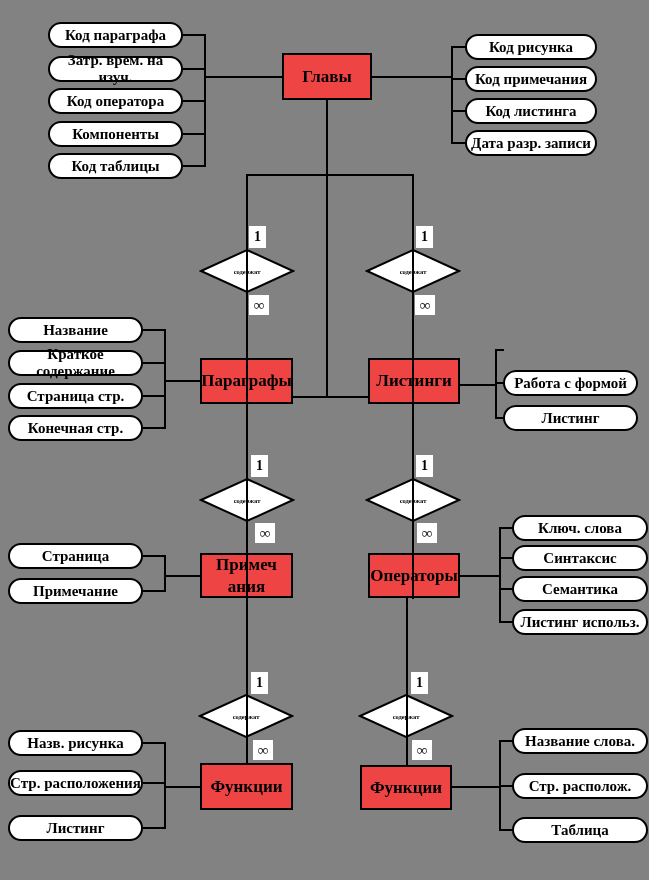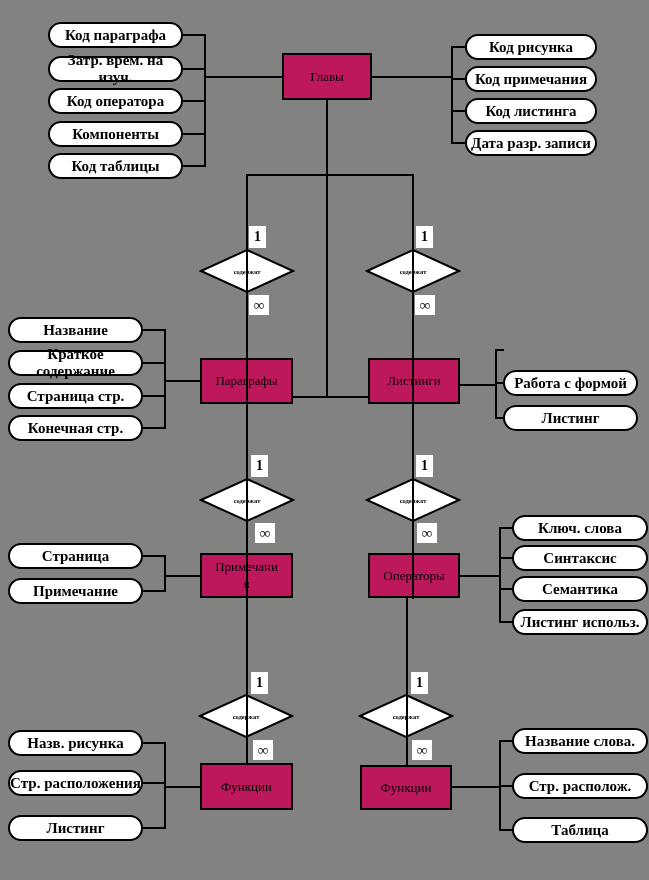--- a/index.html
+++ b/index.html
@@ -12,23 +12,23 @@
   .line { position: absolute; background: #000; z-index: 5; }
   .oval {
     position: absolute; width: 135px; height: 26px;
     background: #fff; border: 2px solid #000; border-radius: 14px;
     display: flex; align-items: center; justify-content: center;
     font-weight: bold; font-size: 15px; text-align: center; z-index: 2;
   }
   .oval.w132 { width: 132px; }
   .oval.w136 { width: 136px; }
   .entity {
-    position: absolute; background: #be185d; border: 2px solid #000;
+    position: absolute; background: #ef4444; border: 2px solid #000;
     display: flex; align-items: center; justify-content: center;
-    font-weight: normal; font-size: 13px; text-align: center; z-index: 2;
+    font-weight: bold; font-size: 17px; text-align: center; z-index: 2;
   }
   .entity-label { display: inline-block; }
   .entity-label.narrow { width: 64px; word-break: break-all; line-height: 1.25; }
   .diamond { position: absolute; width: 96px; height: 46px; z-index: 3; }
   .diamond svg { position: absolute; left: 0; top: 0; display: block; }
   .diamond polygon { fill: #fff; stroke: #000; stroke-width: 2; }
   .diamond-label {
     position: absolute; left: 0; right: 0; top: 50%; transform: translateY(-50%);
     text-align: center; font-weight: bold; font-size: 6.5px; z-index: 4;
   }

